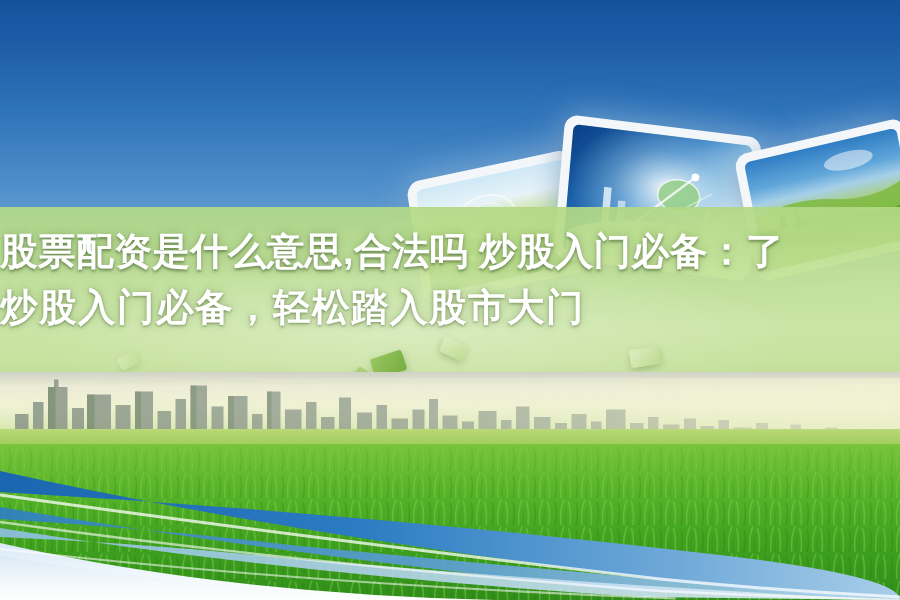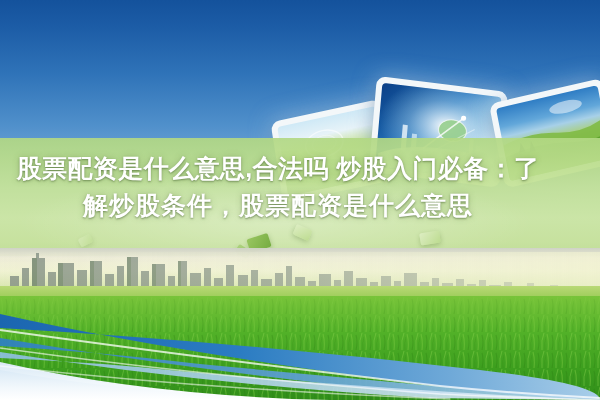--- a/index.html
+++ b/index.html
@@ -199,21 +199,21 @@
   }
   .leaf.pale {
     background: linear-gradient(135deg, rgba(222,238,196,0.9), rgba(186,218,140,0.85));
   }
 
   
   .headline {
     position: absolute;
     left: 0; top: 150px;
     width: 556px;
-    text-align: center;
+    text-align: left;
     color: #ffffff;
     font-weight: bold;
     font-size: 25px;
     line-height: 37px;
     letter-spacing: 0.4px;
     text-shadow:
       0 1px 2px rgba(60,90,40,0.55),
       0 0 6px rgba(80,110,50,0.35);
     white-space: nowrap;
   }
@@ -430,16 +430,16 @@
 
     <path d="M0 30 Q200 58 440 86 Q520 94 600 98" fill="none" stroke="rgba(255,255,255,0.75)" stroke-width="2"></path>
     <path d="M0 48 Q200 76 440 94 Q520 98 600 100" fill="none" stroke="rgba(255,255,255,0.6)" stroke-width="1.6"></path>
     <path d="M0 66 Q210 90 450 99" fill="none" stroke="rgba(255,255,255,0.55)" stroke-width="1.4"></path>
 
     <path d="M0 70 Q120 92 300 100 L0 100 Z" fill="url(#rbWhite)" opacity="0.85"></path>
   </svg>
 
   <div class="headline">
     <span class="line line1">股票配资是什么意思,合法吗 炒股入门必备：了</span>
-    <span class="line line2">解炒股条件，股票配资是什么意思</span>
+    <span class="line line2">炒股入门必备，轻松踏入股市大门</span>
   </div>
 
 </div>
 
 </body></html>

